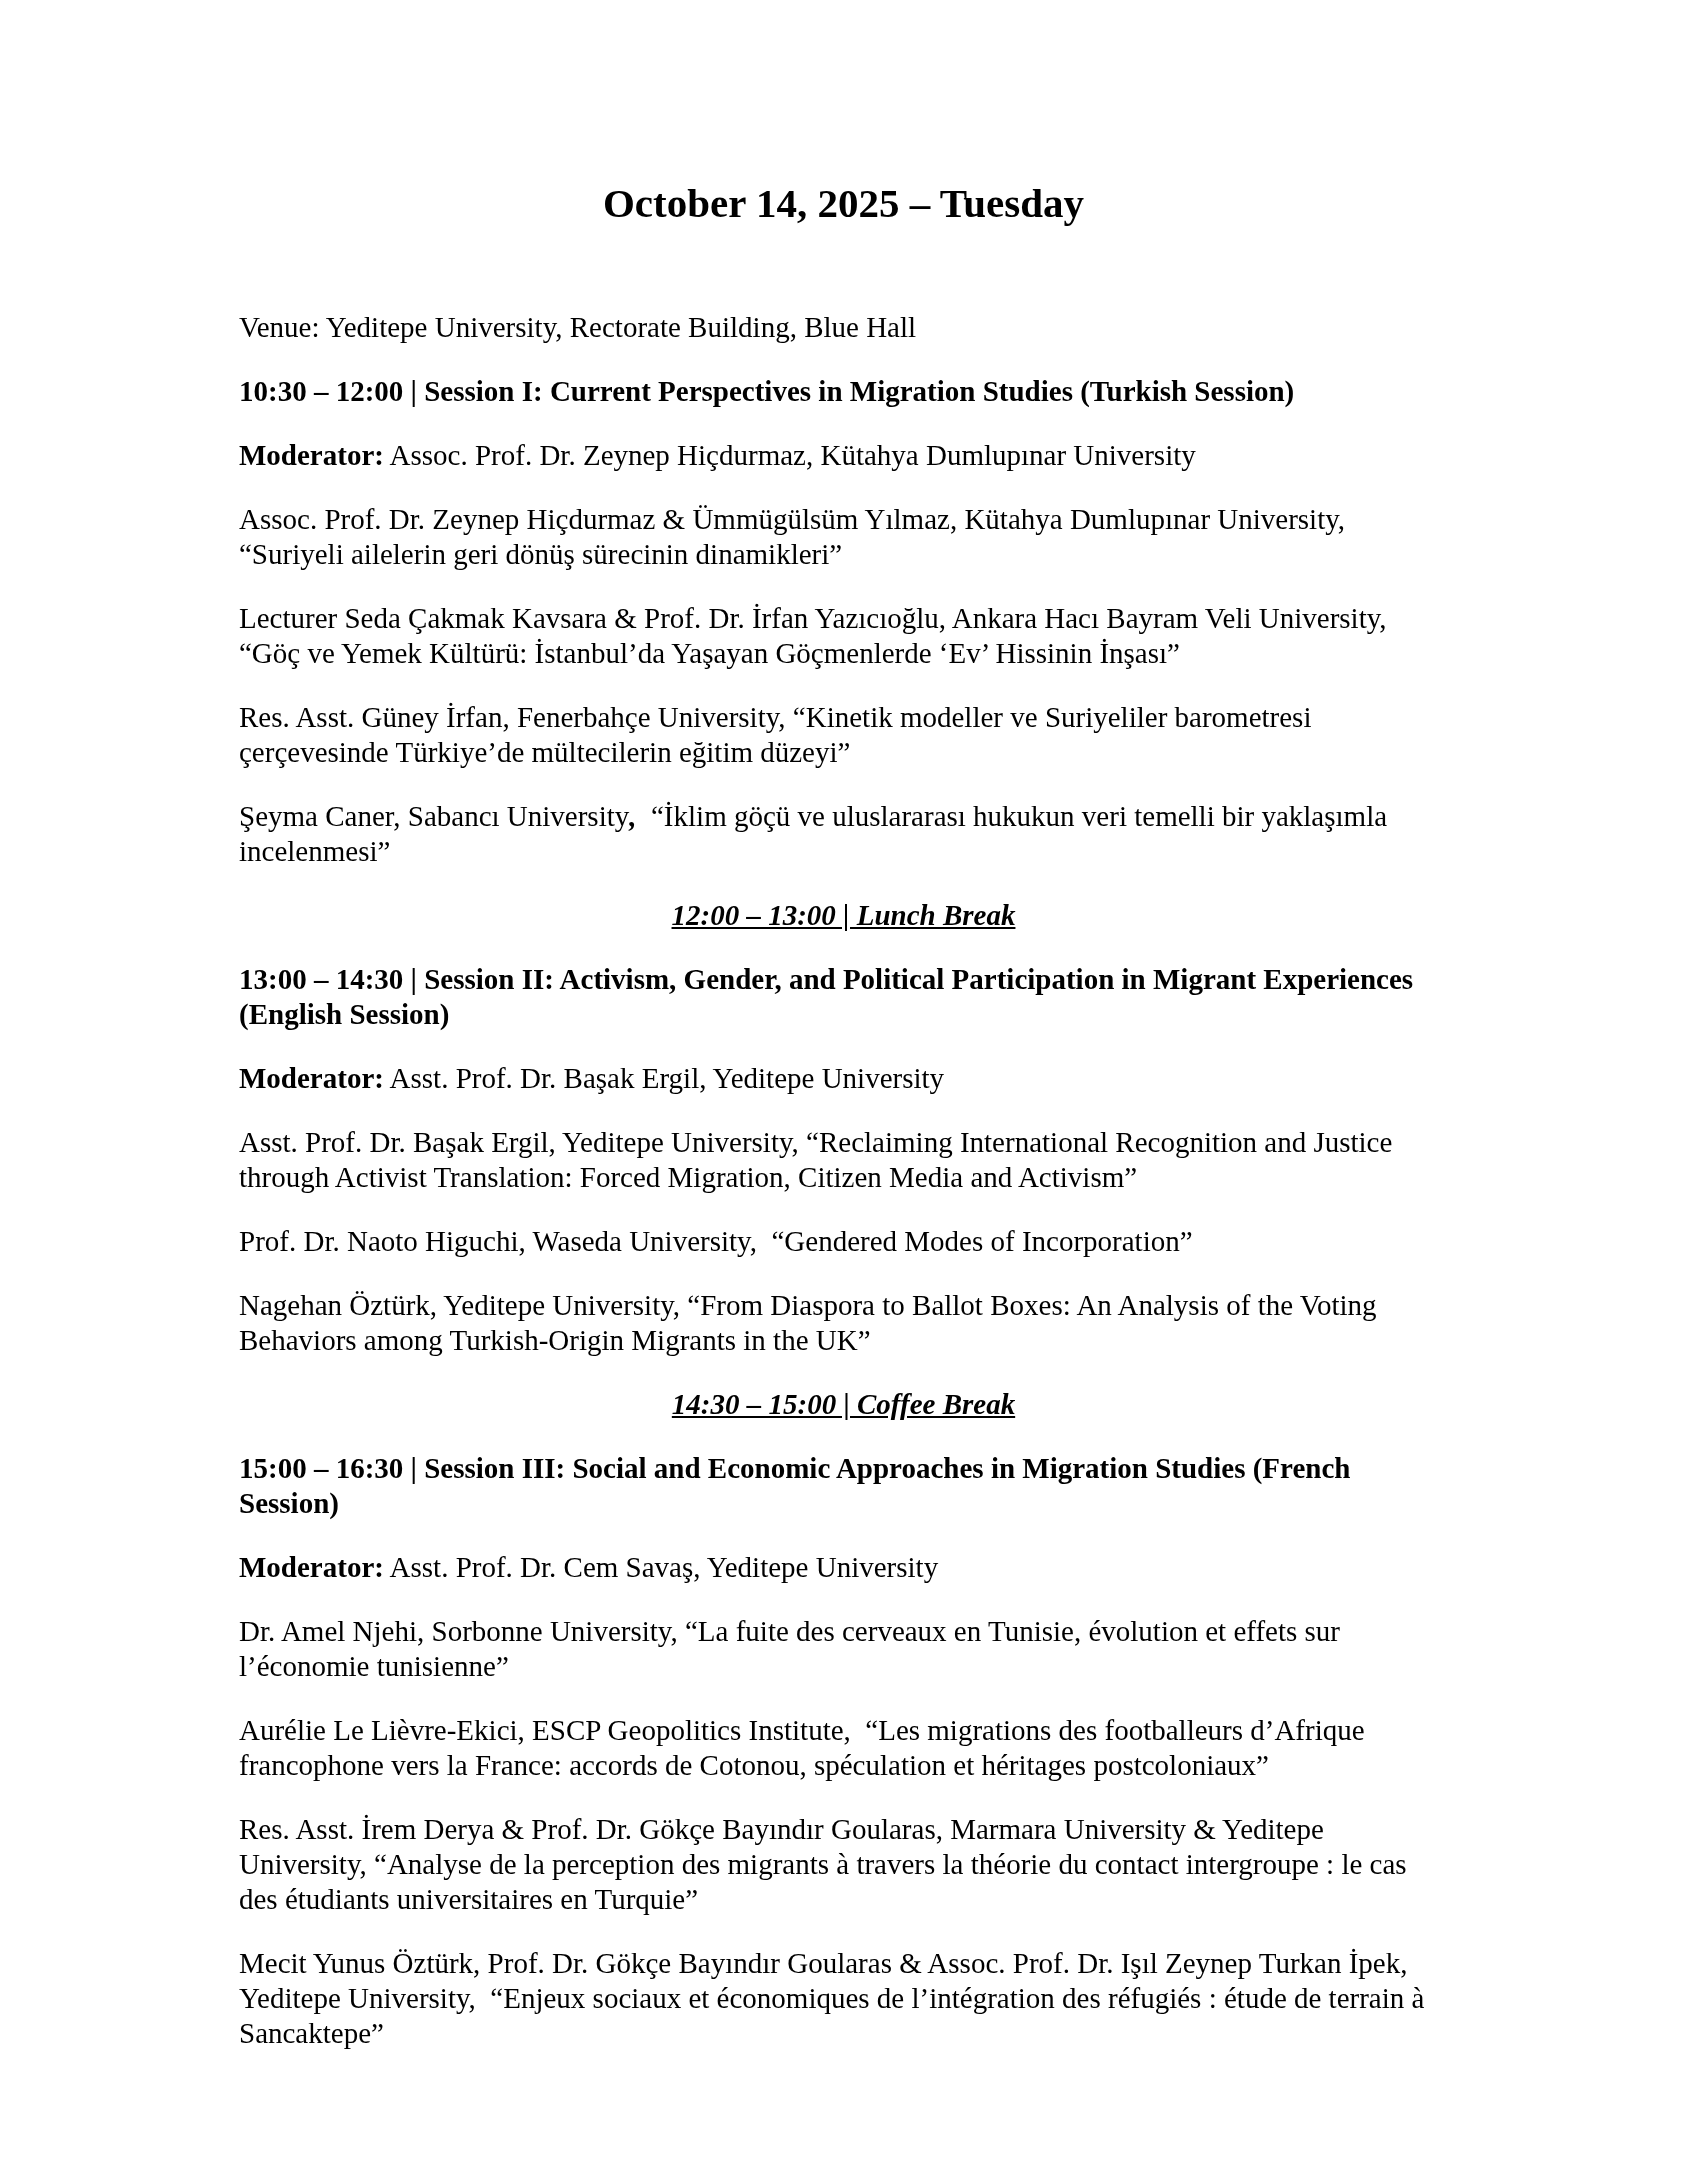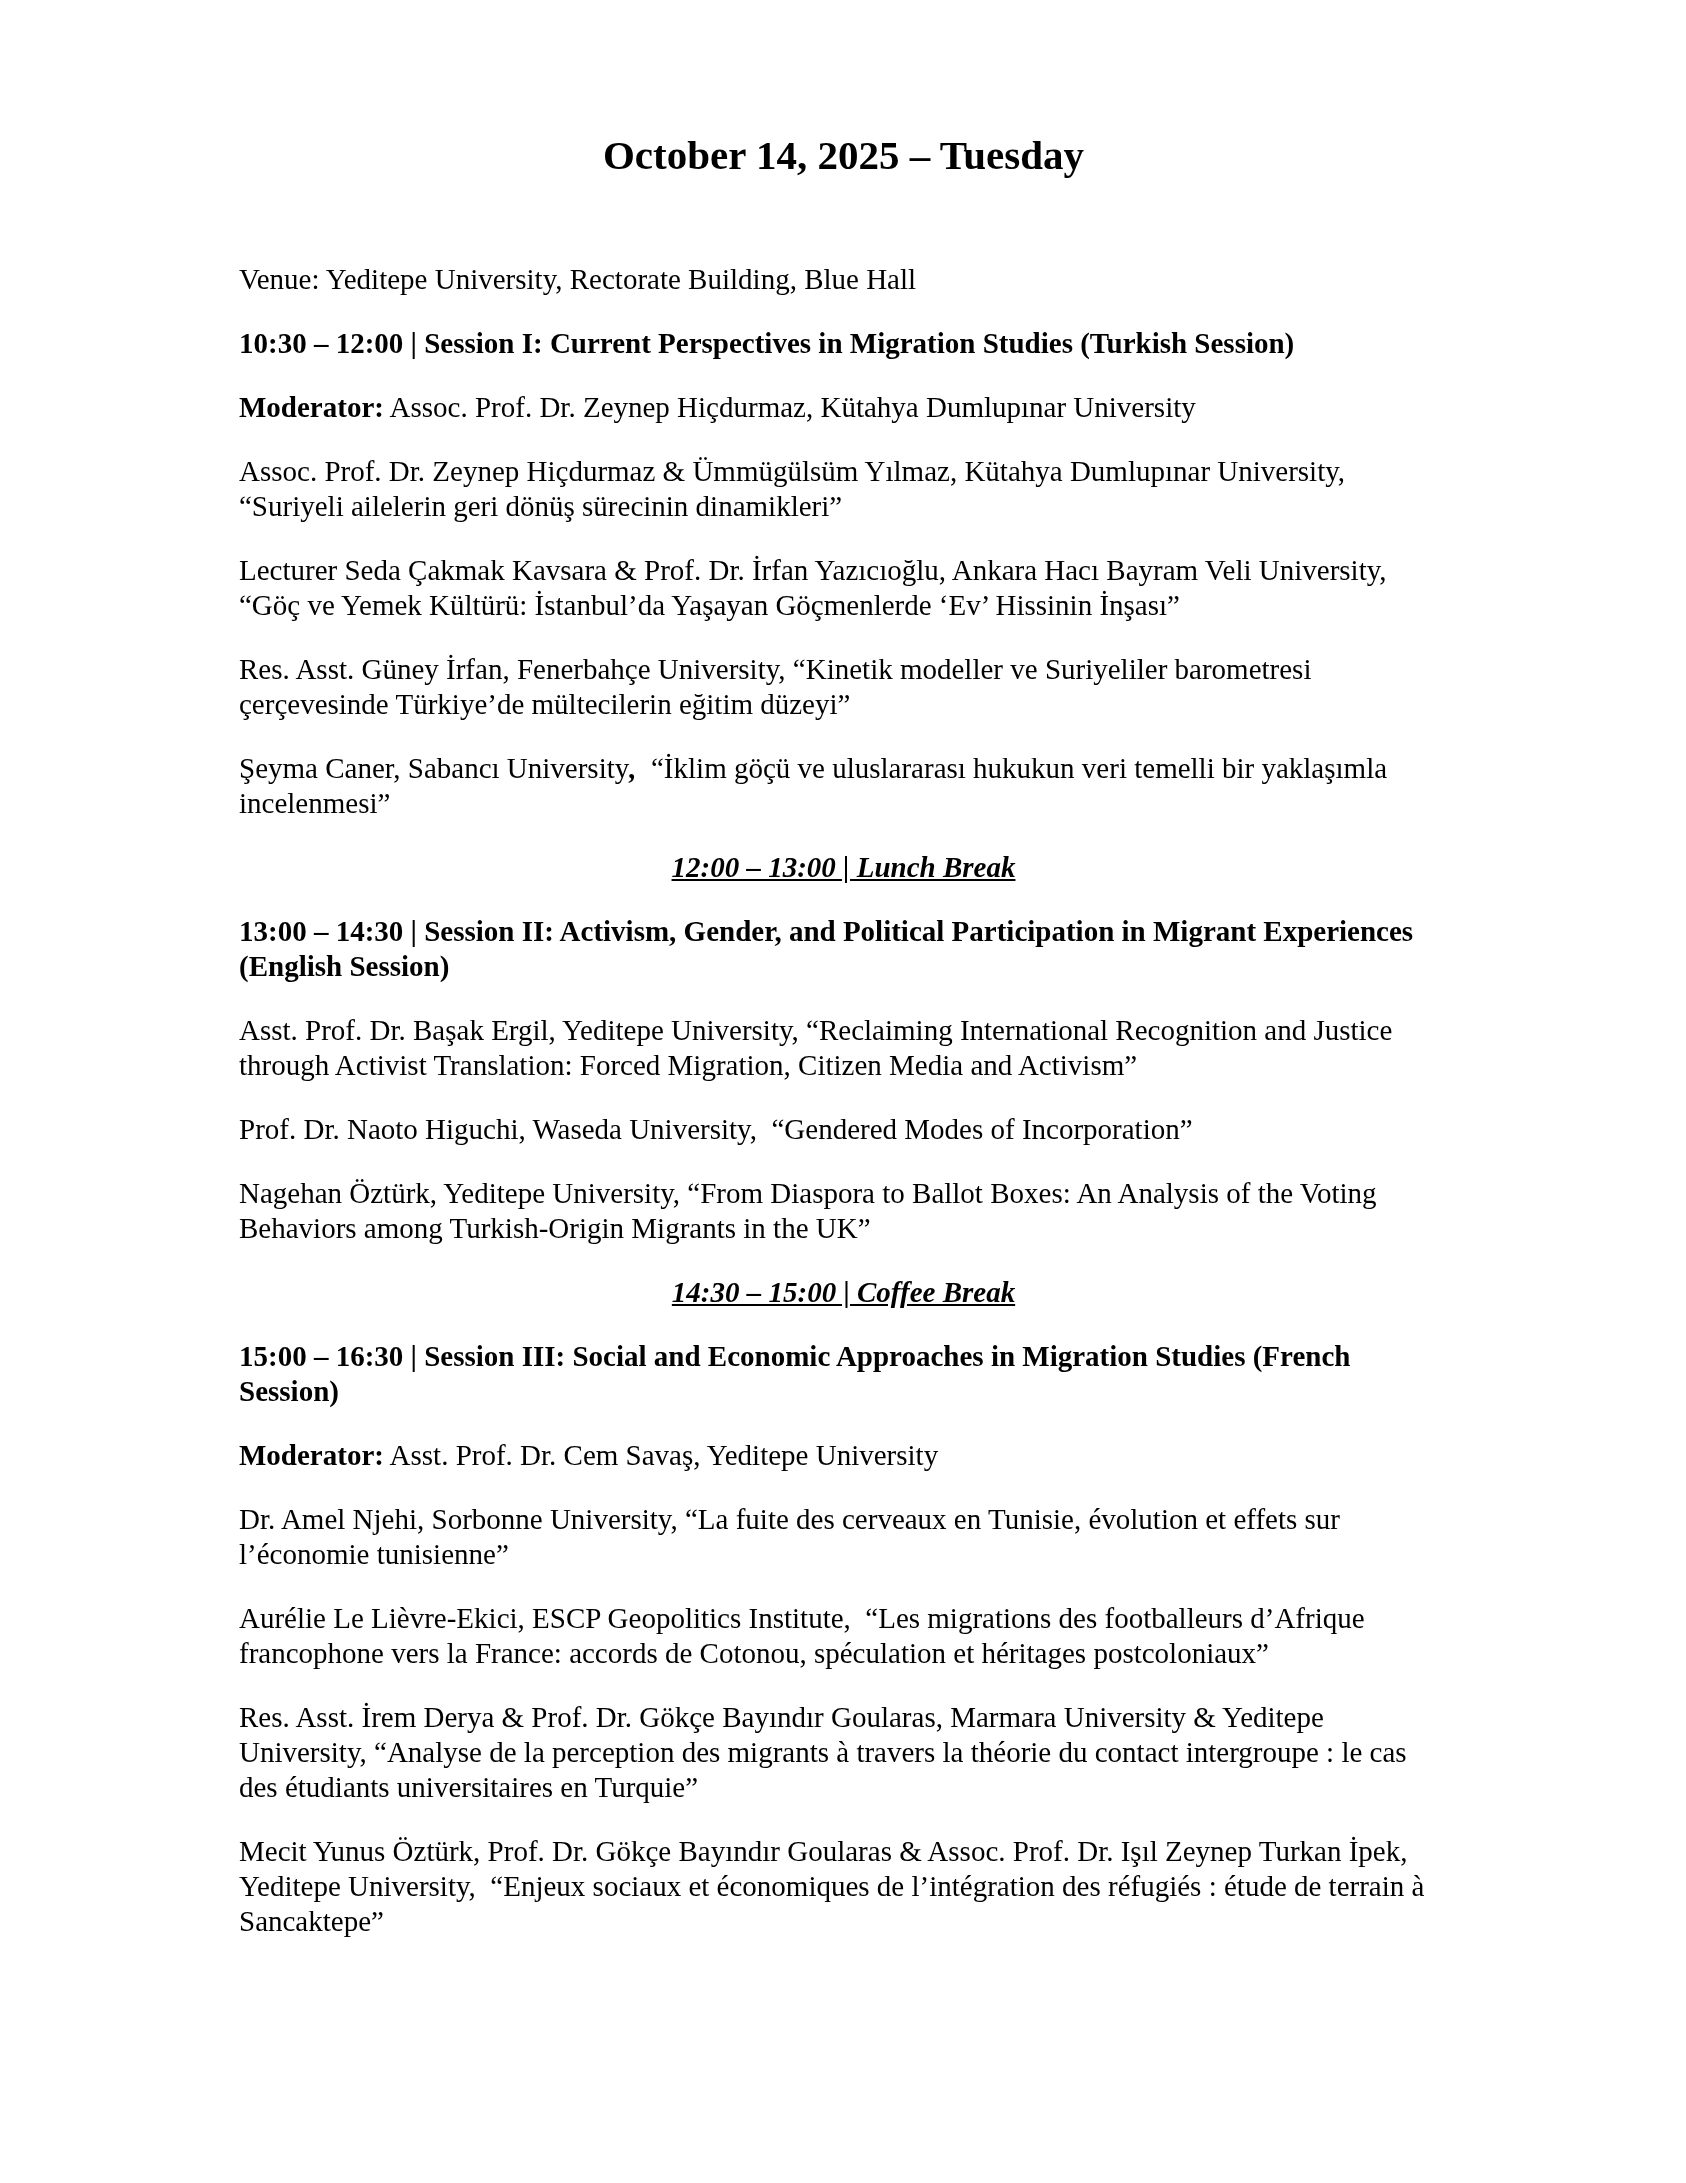--- a/index.html
+++ b/index.html
@@ -11,20 +11,21 @@
     width: 1687px;
     height: 2183px;
     font-family: "Liberation Serif", "DejaVu Serif", serif;
     font-size: 29px;
     line-height: 35px;
     color: #000000;
     overflow: hidden;
   }
   .doc {
     padding: 130px 239px 0 239px;
+    margin-top: 48px;
   }
   .page-title {
     font-size: 41px;
     line-height: 50px;
     font-weight: bold;
     text-align: center;
     margin: 0 0 82px 0;
   }
   .para {
     margin: 0 0 29px 0;
@@ -56,20 +57,21 @@
 
   <div>
       <p class="para session-header"><span class="r-bold">10:30 – 12:00 | Session I: Current Perspectives in Migration Studies (Turkish Session)</span></p>
       <p class="para moderator"><span class="r-bold">Moderator:</span><span class="r-regular"> Assoc. Prof. Dr. Zeynep Hiçdurmaz, Kütahya Dumlupınar University</span></p>
       <p class="para paper"><span class="r-regular">Assoc. Prof. Dr. Zeynep Hiçdurmaz &amp; Ümmügülsüm Yılmaz, Kütahya Dumlupınar University, </span><span class="r-italic">“Suriyeli ailelerin geri dönüş sürecinin dinamikleri”</span></p>
       <p class="para paper"><span class="r-regular">Lecturer Seda Çakmak Kavsara &amp; Prof. Dr. İrfan Yazıcıoğlu, Ankara Hacı Bayram Veli University, </span><span class="r-italic">“Göç ve Yemek Kültürü: İstanbul’da Yaşayan Göçmenlerde ‘Ev’ Hissinin İnşası”</span></p>
       <p class="para paper"><span class="r-regular">Res. Asst. Güney İrfan, Fenerbahçe University, “</span><span class="r-italic">Kinetik modeller ve Suriyeliler barometresi çerçevesinde Türkiye’de mültecilerin eğitim düzeyi”</span></p>
       <p class="para paper"><span class="r-regular">Şeyma Caner, Sabancı University</span><span class="r-bolditalic">,</span><span class="r-italic">  “İklim göçü ve uluslararası hukukun veri temelli bir yaklaşımla incelenmesi”</span></p>
       <p class="para break"><span class="r-bolditalic">12:00 – 13:00 | Lunch Break</span></p>
       <p class="para session-header"><span class="r-bold">13:00 – 14:30 | Session II: Activism, Gender, and Political Participation in Migrant Experiences (English Session)</span></p>
+      <p class="para moderator"><span class="r-bold">Moderator:</span><span class="r-regular"> Asst. Prof. Dr. Başak Ergil, Yeditepe University</span></p>
       <p class="para paper"><span class="r-regular">Asst. Prof. Dr. Başak Ergil, Yeditepe University, </span><span class="r-italic">“Reclaiming International Recognition and Justice through Activist Translation: Forced Migration, Citizen Media and Activism”</span></p>
       <p class="para paper"><span class="r-regular">Prof. Dr. Naoto Higuchi, Waseda University,  </span><span class="r-italic">“Gendered Modes of Incorporation”</span></p>
       <p class="para paper"><span class="r-regular">Nagehan Öztürk, Yeditepe University, </span><span class="r-italic">“From Diaspora to Ballot Boxes: An Analysis of the Voting Behaviors among Turkish-Origin Migrants in the UK”</span></p>
       <p class="para break extra-space"><span class="r-bolditalic">14:30 – 15:00 | Coffee Break</span></p>
       <p class="para session-header"><span class="r-bold">15:00 – 16:30 | Session III: Social and Economic Approaches in Migration Studies (French Session)</span></p>
       <p class="para moderator"><span class="r-bold">Moderator:</span><span class="r-regular"> Asst. Prof. Dr. Cem Savaş, Yeditepe University</span></p>
       <p class="para paper"><span class="r-regular">Dr. Amel Njehi, Sorbonne University, </span><span class="r-italic">“La fuite des cerveaux en Tunisie, évolution et effets sur l’économie tunisienne”</span></p>
       <p class="para paper"><span class="r-regular">Aurélie Le Lièvre-Ekici, ESCP Geopolitics Institute,  </span><span class="r-italic">“Les migrations des footballeurs d’Afrique francophone vers la France: accords de Cotonou, spéculation et héritages postcoloniaux”</span></p>
       <p class="para paper"><span class="r-regular">Res. Asst. İrem Derya &amp; Prof. Dr. Gökçe Bayındır Goularas, Marmara University &amp; Yeditepe University</span><span class="r-italic">, “Analyse de la perception des migrants à travers la théorie du contact intergroupe : le cas des étudiants universitaires en Turquie”</span></p>
       <p class="para paper"><span class="r-regular">Mecit Yunus Öztürk, Prof. Dr. Gökçe Bayındır Goularas &amp; Assoc. Prof. Dr. Işıl Zeynep Turkan İpek, Yeditepe University,  </span><span class="r-italic">“Enjeux sociaux et économiques de l’intégration des réfugiés : étude de terrain à </span><span class="r-regular">Sancaktepe”</span></p>

